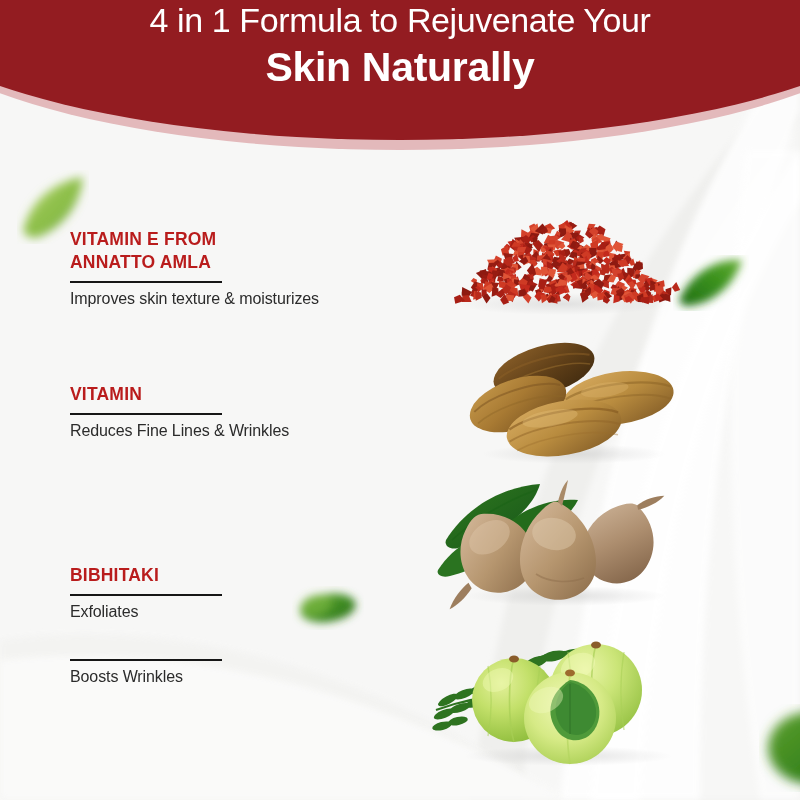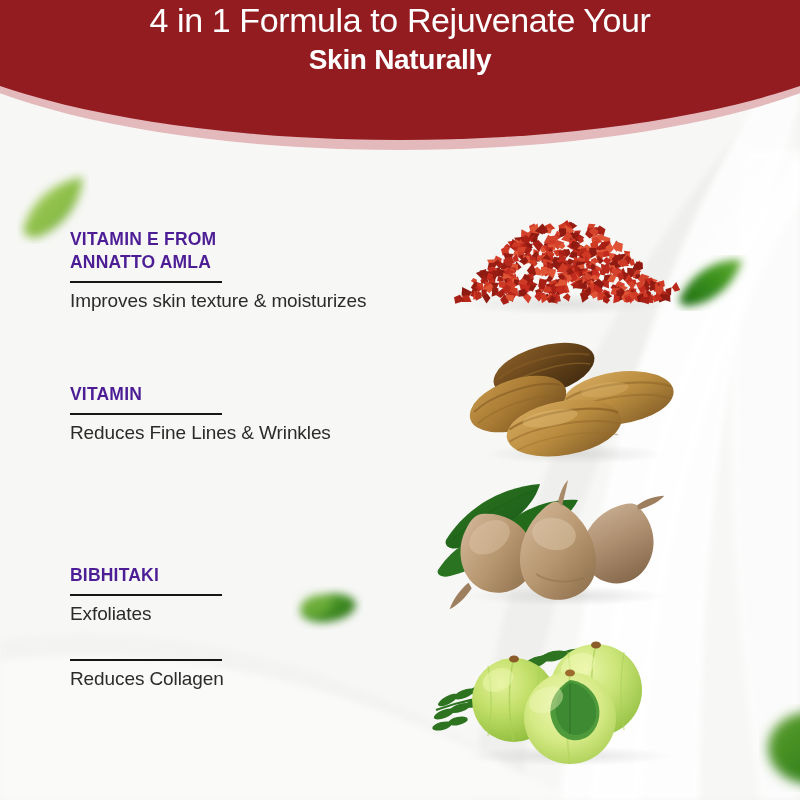--- a/index.html
+++ b/index.html
@@ -45,46 +45,46 @@
   .title-1{
     color:#ffffff;
     font-size:34px;
     font-weight:400;
     letter-spacing:-0.4px;
     line-height:1.18;
     white-space:nowrap;
   }
   .title-2{
     color:#ffffff;
-    font-size:28px;
+    font-size:41px;
     font-weight:700;
     letter-spacing:-0.3px;
     line-height:1.18;
     margin-top:3px;
     white-space:nowrap;
   }
 
   
   .rows{ position:absolute; left:0; top:0; width:800px; height:800px; }
   .row{ position:absolute; left:0; width:800px; }
   .row-text{ position:absolute; left:70px; width:380px; }
   .ing-name{
-    color:#4c1d95;
+    color:#b91c1c;
     font-weight:700;
     font-size:17.5px;
     letter-spacing:0.2px;
     line-height:1.32;
   }
   .rule{
     height:2px; background:#161616;
     margin:7px 0 6px 0;
   }
   .ing-desc{
     color:#2b2b2b;
-    font-size:19px;
+    font-size:16px;
     font-weight:400;
     letter-spacing:-0.1px;
     line-height:1.25;
   }
   .row-img{ position:absolute; }
 
   
   .leaf{ position:absolute; pointer-events:none; }
 </style>
 </head>
@@ -781,21 +781,21 @@
           <path d="M122,24 C124,14 128,6 132,2 C130,12 128,20 126,28 Z" fill="#a98a68"></path>
           <ellipse cx="118" cy="56" rx="22" ry="16" fill="#e0cbaf" opacity="0.45" transform="rotate(10 118 56)"></ellipse>
           <path d="M100,96 C112,104 132,106 148,100" stroke="#8d6e4c" stroke-width="1.6" fill="none" opacity="0.5"></path>
         </g>
       </svg>
     </div>
 
     <div class="row" style="top:0;">
       <div class="row-text" style="top:652px;">
         <div class="rule" style="width:152px;"></div>
-        <div class="ing-desc">Reduces Collagen</div>
+        <div class="ing-desc">Boosts Wrinkles</div>
       </div>
 
       <svg class="row-img" style="left:418px; top:618px;" width="285" height="152" viewBox="0 0 285 152">
         <defs>
           <radialGradient id="amlaA" cx="35%" cy="30%" r="75%">
             <stop offset="0%" stop-color="#e3f09a"></stop>
             <stop offset="45%" stop-color="#c3e06a"></stop>
             <stop offset="100%" stop-color="#8fbd3c"></stop>
           </radialGradient>
           <radialGradient id="amlaB" cx="38%" cy="28%" r="78%">

